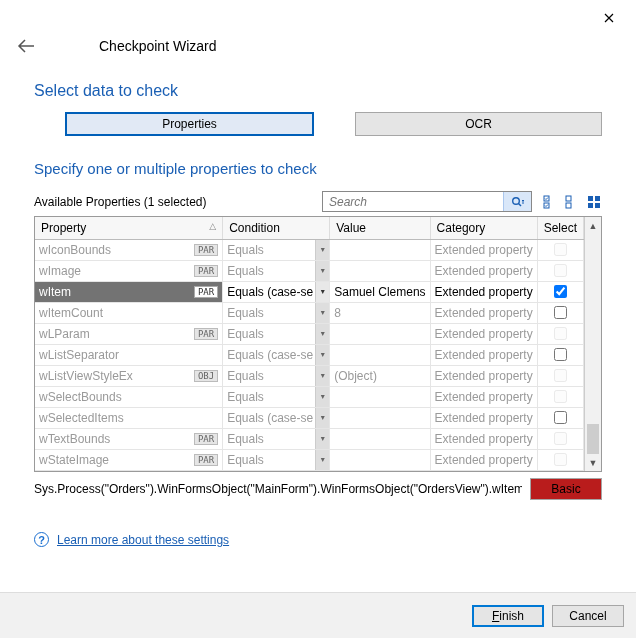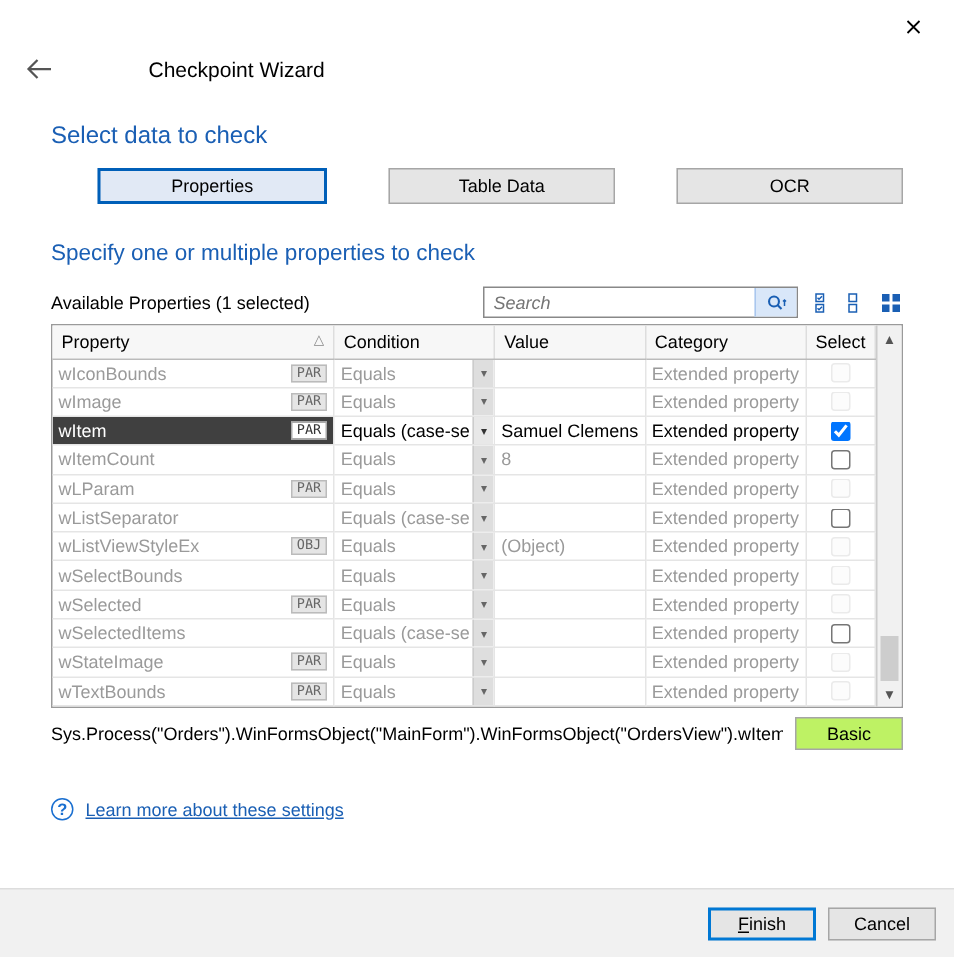--- a/index.html
+++ b/index.html
@@ -110,21 +110,21 @@
     border-right: 1px solid #e5e5e5;
     border-bottom: 1px solid #e5e5e5;
     padding: 0 4px;
     height: 19px;
     font-size: 12px;
     color: #9a9a9a;
     white-space: nowrap;
     overflow: hidden;
   }
   .grid tr.selected td {
-    background: #404040;
+    background: #737373;
     color: #fff;
   }
   .grid tr.selected td.white-cell {
     background: #fff;
     color: #000;
   }
   .badge {
     display: inline-block;
     background: #e5e5e5;
     border: 1px solid #bbb;
@@ -155,21 +155,21 @@
   .scroll-thumb { height: 30px; background: #cdcdcd; margin: 0 2px; }
   .scroll-track { flex:1; }
   .path-row {
     display: flex; align-items: center; margin-top: 6px; gap: 8px;
   }
   .path-text {
     flex: 1; font-size: 12px; color: #000; white-space: nowrap; overflow: hidden;
   }
   .basic-btn {
     width: 72px; height: 22px;
-    background: #bef264; border: 1px solid #a6a6a6;
+    background: #b91c1c; border: 1px solid #a6a6a6;
     display:flex;align-items:center;justify-content:center;
     cursor: pointer;
   }
   .help-row {
     display: flex; align-items: center; gap: 8px;
     padding: 26px 34px 0 34px;
     color: #1a5fb4; font-size: 12px;
   }
   .help-icon {
     width: 15px; height:15px; border-radius:50%;
@@ -218,21 +218,20 @@
       </svg>
   </div>
   <div class="wizard-title">Checkpoint Wizard</div>
 </div>
 
 <div class="content">
   <div class="section-heading">Select data to check</div>
 
   <div class="tab-row">
     <div class="tab-btn selected">Properties</div>
-    <div class="tab-btn">Table Data</div>
     <div class="tab-btn">OCR</div>
   </div>
 
   <div class="sub-heading">Specify one or multiple properties to check</div>
 
   <div class="avail-row">
     <div>Available Properties (1 selected)</div>
     <div class="search-wrap">
       <div class="search-box">
         <input class="search-input" placeholder="Search" style="">
@@ -350,48 +349,39 @@
           <tr>
             <td class="col-prop">wSelectBounds</td>
             <td class="col-cond cond-cell">Equals<span class="cond-dd">▾</span></td>
             <td class="col-val"></td>
             <td class="col-cat">Extended property</td>
             <td class="col-sel">
               <input type="checkbox" class="chk" disabled="" style="opacity: 0.45;">
             </td>
           </tr>
           <tr>
-            <td class="col-prop">wSelected<span class="badge">PAR</span></td>
-            <td class="col-cond cond-cell">Equals<span class="cond-dd">▾</span></td>
-            <td class="col-val"></td>
-            <td class="col-cat">Extended property</td>
-            <td class="col-sel">
-              <input type="checkbox" class="chk" disabled="" style="opacity: 0.45;">
-            </td>
-          </tr>
-          <tr>
             <td class="col-prop">wSelectedItems</td>
             <td class="col-cond cond-cell">Equals (case-se<span class="cond-dd">▾</span></td>
             <td class="col-val"></td>
             <td class="col-cat">Extended property</td>
             <td class="col-sel">
               <input type="checkbox" class="chk" style="">
             </td>
           </tr>
           <tr>
+            <td class="col-prop">wTextBounds<span class="badge">PAR</span></td>
+            <td class="col-cond cond-cell">Equals<span class="cond-dd">▾</span></td>
+            <td class="col-val"></td>
+            <td class="col-cat">Extended property</td>
+            <td class="col-sel">
+              <input type="checkbox" class="chk" disabled="" style="opacity: 0.45;">
+            </td>
+          </tr>
+          <tr>
             <td class="col-prop">wStateImage<span class="badge">PAR</span></td>
-            <td class="col-cond cond-cell">Equals<span class="cond-dd">▾</span></td>
-            <td class="col-val"></td>
-            <td class="col-cat">Extended property</td>
-            <td class="col-sel">
-              <input type="checkbox" class="chk" disabled="" style="opacity: 0.45;">
-            </td>
-          </tr>
-          <tr>
-            <td class="col-prop">wTextBounds<span class="badge">PAR</span></td>
             <td class="col-cond cond-cell">Equals<span class="cond-dd">▾</span></td>
             <td class="col-val"></td>
             <td class="col-cat">Extended property</td>
             <td class="col-sel">
               <input type="checkbox" class="chk" disabled="" style="opacity: 0.45;">
             </td>
           </tr>
         </tbody>
     </table>
     <div class="scroll-col">

